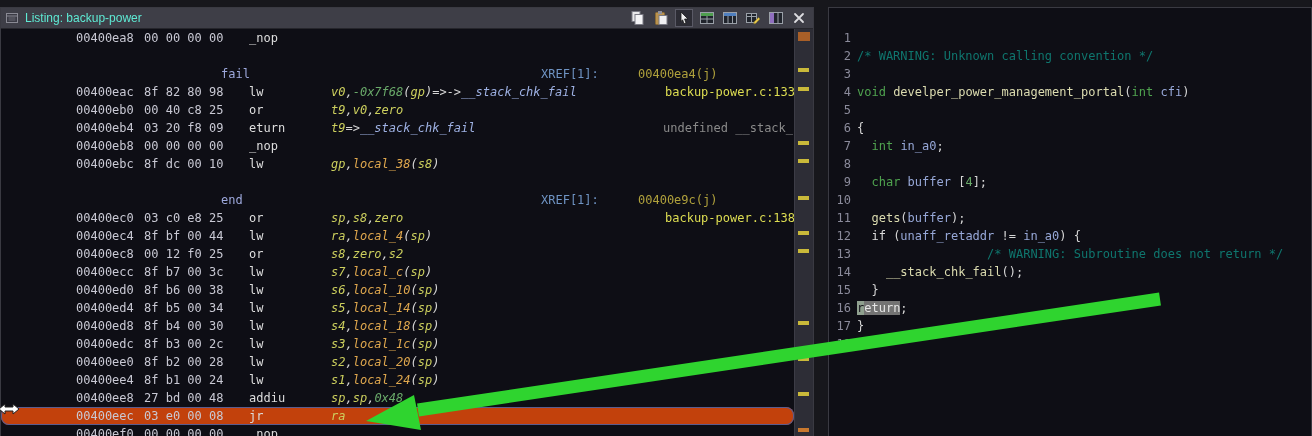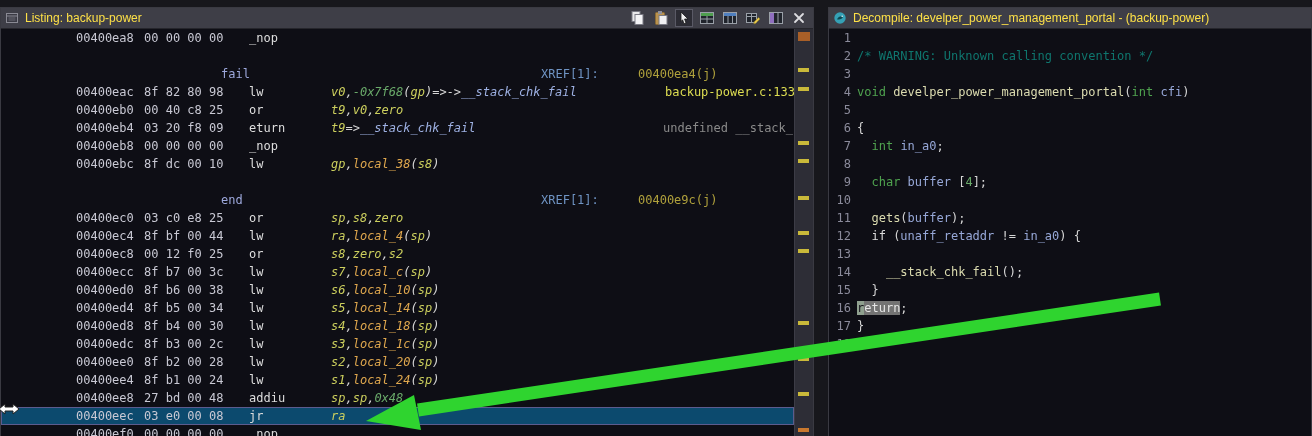--- a/index.html
+++ b/index.html
@@ -3,34 +3,34 @@
 <meta charset="utf-8">
 <style>
   *{margin:0;padding:0;box-sizing:border-box;}
   html,body{width:1312px;height:436px;overflow:hidden;}
   body{background:#17171c;font-family:"DejaVu Sans Mono",monospace;position:relative;}
   .panel{position:absolute;top:7px;bottom:0;background:#0e0e15;border:1px solid #3a3a42;border-bottom:none;}
   .listing{left:0;width:814px;}
   .decomp{left:828px;width:484px;}
   .titlebar{height:21px;background:#3e3e47;display:flex;align-items:center;padding:0 4px;
             border-bottom:1px solid #26262c;font-family:"Liberation Sans",sans-serif;
-            font-size:12px;color:#fde047;}
+            font-size:12px;color:#5eead4;}
   .ptitle{margin-left:6px;white-space:nowrap;overflow:hidden;}
   .spacer{flex:1;}
   .tb-icons{display:flex;align-items:center;gap:7px;margin-right:2px;}
   .tbi{width:16px;height:16px;display:inline-flex;align-items:center;justify-content:center;}
   .tbi svg{width:100%;height:100%;}
   .tbi.pressed{background:#2c2c34;outline:1px solid #5a5a66;}
   .picon{width:14px;height:14px;display:inline-flex;}
   .picon svg{width:100%;height:100%;}
 
   
   .lbody{position:absolute;top:21px;left:0;right:19px;bottom:0;overflow:hidden;font-size:12px;}
   .lrow{position:relative;height:18px;line-height:18px;white-space:pre;}
-  .lrow.current{background:#0c4a6e;box-shadow:inset 0 0 0 1px #5c5c8e;}
+  .lrow.current{background:#c2410c;box-shadow:inset 0 0 0 1px #5c5c8e;border-radius:8px;}
   .addr{position:absolute;left:75px;color:#c9c9d4;}
   .bytes{position:absolute;left:143px;color:#c9c9d4;}
   .mn{position:absolute;left:248px;color:#dedede;}
   .ops{position:absolute;left:330px;font-style:italic;}
   .lab{position:absolute;left:220px;color:#9da8dc;}
   .xrefkw{position:absolute;left:540px;color:#6f94c4;}
   .xreft{position:absolute;left:637px;color:#b0a13c;}
   .eol-src{position:absolute;left:664px;color:#dede52;}
   .eol-gray{position:absolute;left:662px;color:#8a8a8a;}
   .tk-reg{color:#cdd05e;} .tk-loc{color:#e0a84e;} .tk-num{color:#6aaa6a;}
@@ -129,21 +129,21 @@
       <div class="lrow"><span class="addr">00400ea8</span><span class="bytes">00 00 00 00</span><span class="mn">_nop</span><span class="ops"></span></div>
       <div class="lrow"></div>
       <div class="lrow"><span class="lab">fail</span><span class="xrefkw">XREF[1]:</span><span class="xreft">00400ea4(j)</span></div>
       <div class="lrow"><span class="addr">00400eac</span><span class="bytes">8f 82 80 98</span><span class="mn">lw</span><span class="ops"><span class="tk-reg">v0</span><span class="tk-pl">,</span><span class="tk-num">-0x7f68</span><span class="tk-pl">(</span><span class="tk-reg">gp</span><span class="tk-pl">)=&gt;-&gt;</span><span class="tk-sym">__stack_chk_fail</span></span><span class="eol-src">backup-power.c:133</span></div>
       <div class="lrow"><span class="addr">00400eb0</span><span class="bytes">00 40 c8 25</span><span class="mn">or</span><span class="ops"><span class="tk-reg">t9</span><span class="tk-pl">,</span><span class="tk-reg">v0</span><span class="tk-pl">,</span><span class="tk-reg">zero</span></span></div>
       <div class="lrow"><span class="addr">00400eb4</span><span class="bytes">03 20 f8 09</span><span class="mn">eturn</span><span class="ops"><span class="tk-reg">t9</span><span class="tk-pl">=&gt;</span><span class="tk-sym">__stack_chk_fail</span></span><span class="eol-gray">undefined __stack_</span></div>
       <div class="lrow"><span class="addr">00400eb8</span><span class="bytes">00 00 00 00</span><span class="mn">_nop</span><span class="ops"></span></div>
       <div class="lrow"><span class="addr">00400ebc</span><span class="bytes">8f dc 00 10</span><span class="mn">lw</span><span class="ops"><span class="tk-reg">gp</span><span class="tk-pl">,</span><span class="tk-loc">local_38</span><span class="tk-pl">(</span><span class="tk-reg">s8</span><span class="tk-pl">)</span></span></div>
       <div class="lrow"></div>
       <div class="lrow"><span class="lab">end</span><span class="xrefkw">XREF[1]:</span><span class="xreft">00400e9c(j)</span></div>
-      <div class="lrow"><span class="addr">00400ec0</span><span class="bytes">03 c0 e8 25</span><span class="mn">or</span><span class="ops"><span class="tk-reg">sp</span><span class="tk-pl">,</span><span class="tk-reg">s8</span><span class="tk-pl">,</span><span class="tk-reg">zero</span></span></div>
+      <div class="lrow"><span class="addr">00400ec0</span><span class="bytes">03 c0 e8 25</span><span class="mn">or</span><span class="ops"><span class="tk-reg">sp</span><span class="tk-pl">,</span><span class="tk-reg">s8</span><span class="tk-pl">,</span><span class="tk-reg">zero</span></span><span class="eol-src">backup-power.c:138</span></div>
       <div class="lrow"><span class="addr">00400ec4</span><span class="bytes">8f bf 00 44</span><span class="mn">lw</span><span class="ops"><span class="tk-reg">ra</span><span class="tk-pl">,</span><span class="tk-loc">local_4</span><span class="tk-pl">(</span><span class="tk-reg">sp</span><span class="tk-pl">)</span></span></div>
       <div class="lrow"><span class="addr">00400ec8</span><span class="bytes">00 12 f0 25</span><span class="mn">or</span><span class="ops"><span class="tk-reg">s8</span><span class="tk-pl">,</span><span class="tk-reg">zero</span><span class="tk-pl">,</span><span class="tk-reg">s2</span></span></div>
       <div class="lrow"><span class="addr">00400ecc</span><span class="bytes">8f b7 00 3c</span><span class="mn">lw</span><span class="ops"><span class="tk-reg">s7</span><span class="tk-pl">,</span><span class="tk-loc">local_c</span><span class="tk-pl">(</span><span class="tk-reg">sp</span><span class="tk-pl">)</span></span></div>
       <div class="lrow"><span class="addr">00400ed0</span><span class="bytes">8f b6 00 38</span><span class="mn">lw</span><span class="ops"><span class="tk-reg">s6</span><span class="tk-pl">,</span><span class="tk-loc">local_10</span><span class="tk-pl">(</span><span class="tk-reg">sp</span><span class="tk-pl">)</span></span></div>
       <div class="lrow"><span class="addr">00400ed4</span><span class="bytes">8f b5 00 34</span><span class="mn">lw</span><span class="ops"><span class="tk-reg">s5</span><span class="tk-pl">,</span><span class="tk-loc">local_14</span><span class="tk-pl">(</span><span class="tk-reg">sp</span><span class="tk-pl">)</span></span></div>
       <div class="lrow"><span class="addr">00400ed8</span><span class="bytes">8f b4 00 30</span><span class="mn">lw</span><span class="ops"><span class="tk-reg">s4</span><span class="tk-pl">,</span><span class="tk-loc">local_18</span><span class="tk-pl">(</span><span class="tk-reg">sp</span><span class="tk-pl">)</span></span></div>
       <div class="lrow"><span class="addr">00400edc</span><span class="bytes">8f b3 00 2c</span><span class="mn">lw</span><span class="ops"><span class="tk-reg">s3</span><span class="tk-pl">,</span><span class="tk-loc">local_1c</span><span class="tk-pl">(</span><span class="tk-reg">sp</span><span class="tk-pl">)</span></span></div>
       <div class="lrow"><span class="addr">00400ee0</span><span class="bytes">8f b2 00 28</span><span class="mn">lw</span><span class="ops"><span class="tk-reg">s2</span><span class="tk-pl">,</span><span class="tk-loc">local_20</span><span class="tk-pl">(</span><span class="tk-reg">sp</span><span class="tk-pl">)</span></span></div>
       <div class="lrow"><span class="addr">00400ee4</span><span class="bytes">8f b1 00 24</span><span class="mn">lw</span><span class="ops"><span class="tk-reg">s1</span><span class="tk-pl">,</span><span class="tk-loc">local_24</span><span class="tk-pl">(</span><span class="tk-reg">sp</span><span class="tk-pl">)</span></span></div>
       <div class="lrow"><span class="addr">00400ee8</span><span class="bytes">27 bd 00 48</span><span class="mn">addiu</span><span class="ops"><span class="tk-reg">sp</span><span class="tk-pl">,</span><span class="tk-reg">sp</span><span class="tk-pl">,</span><span class="tk-num">0x48</span></span></div>
@@ -160,44 +160,34 @@
       <div class="tick" style="top: 202px;"></div>
       <div class="tick" style="top: 220px;"></div>
       <div class="tick" style="top: 292px;"></div>
       <div class="tick" style="top: 328px;"></div>
       <div class="tick" style="top: 363px;"></div>
       <div class="tick" style="top: 399px; background: rgb(200, 120, 46);"></div>
     </div>
 </section>
 
 <section class="panel decomp">
-  <header class="titlebar">
-    <span class="picon">
-      <svg viewBox="0 0 16 16">
-          <circle cx="8" cy="8" r="6.5" fill="#35a0b5"></circle>
-          <path d="M4.5 9.5 Q7 4.5 11.5 6.5 Q10 10.5 4.5 9.5 Z" fill="#0e4650"></path>
-          <circle cx="10.5" cy="6" r="0.9" fill="#e8f6f8"></circle>
-        </svg>
-    </span>
-    <span class="ptitle">Decompile: develper_power_management_portal - (backup-power)</span>
-  </header>
   <div class="dbody">
       <div class="dline"><span class="dnum">1</span><span class="dcode"></span></div>
       <div class="dline"><span class="dnum">2</span><span class="dcode"><span class="dk-com">/* WARNING: Unknown calling convention */</span></span></div>
       <div class="dline"><span class="dnum">3</span><span class="dcode"></span></div>
       <div class="dline"><span class="dnum">4</span><span class="dcode"><span class="dk-ty">void</span><span class="dk-pl"> </span><span class="dk-fn">develper_power_management_portal</span><span class="dk-pl">(</span><span class="dk-ty">int</span><span class="dk-pl"> </span><span class="dk-var">cfi</span><span class="dk-pl">)</span></span></div>
       <div class="dline"><span class="dnum">5</span><span class="dcode"></span></div>
       <div class="dline"><span class="dnum">6</span><span class="dcode"><span class="dk-pl">{</span></span></div>
       <div class="dline"><span class="dnum">7</span><span class="dcode"><span class="dk-pl">  </span><span class="dk-ty">int</span><span class="dk-pl"> </span><span class="dk-var">in_a0</span><span class="dk-pl">;</span></span></div>
       <div class="dline"><span class="dnum">8</span></div>
       <div class="dline"><span class="dnum">9</span><span class="dcode"><span class="dk-pl">  </span><span class="dk-ty">char</span><span class="dk-pl"> </span><span class="dk-var">buffer</span><span class="dk-pl"> [</span><span class="dk-num">4</span><span class="dk-pl">];</span></span></div>
       <div class="dline"><span class="dnum">10</span><span class="dcode"></span></div>
       <div class="dline"><span class="dnum">11</span><span class="dcode"><span class="dk-pl">  </span><span class="dk-fn">gets</span><span class="dk-pl">(</span><span class="dk-var">buffer</span><span class="dk-pl">);</span></span></div>
       <div class="dline"><span class="dnum">12</span><span class="dcode"><span class="dk-pl">  </span><span class="dk-kw">if</span><span class="dk-pl"> (</span><span class="dk-var">unaff_retaddr</span><span class="dk-pl"> != </span><span class="dk-var">in_a0</span><span class="dk-pl">) {</span></span></div>
-      <div class="dline"><span class="dnum">13</span></div>
+      <div class="dline"><span class="dnum">13</span><span class="dcode"><span class="dk-pl">                  </span><span class="dk-com">/* WARNING: Subroutine does not return */</span></span></div>
       <div class="dline"><span class="dnum">14</span><span class="dcode"><span class="dk-pl">    </span><span class="dk-fn">__stack_chk_fail</span><span class="dk-pl">();</span></span></div>
       <div class="dline"><span class="dnum">15</span><span class="dcode"><span class="dk-pl">  }</span></span></div>
       <div class="dline"><span class="dnum">16</span><span class="dcode"><span class="dk-hla">r</span><span class="dk-hlb">eturn</span><span class="dk-pl">;</span></span></div>
       <div class="dline"><span class="dnum">17</span><span class="dcode"><span class="dk-pl">}</span></span></div>
       <div class="dline"><span class="dnum">18</span><span class="dcode"></span></div>
     </div>
 </section>
 
 <svg class="arrow" viewBox="0 0 1312 436">
   <line id="arrow-line" x1="1160" y1="299" x2="418" y2="410" stroke="#2fd42f" stroke-width="13"></line>

